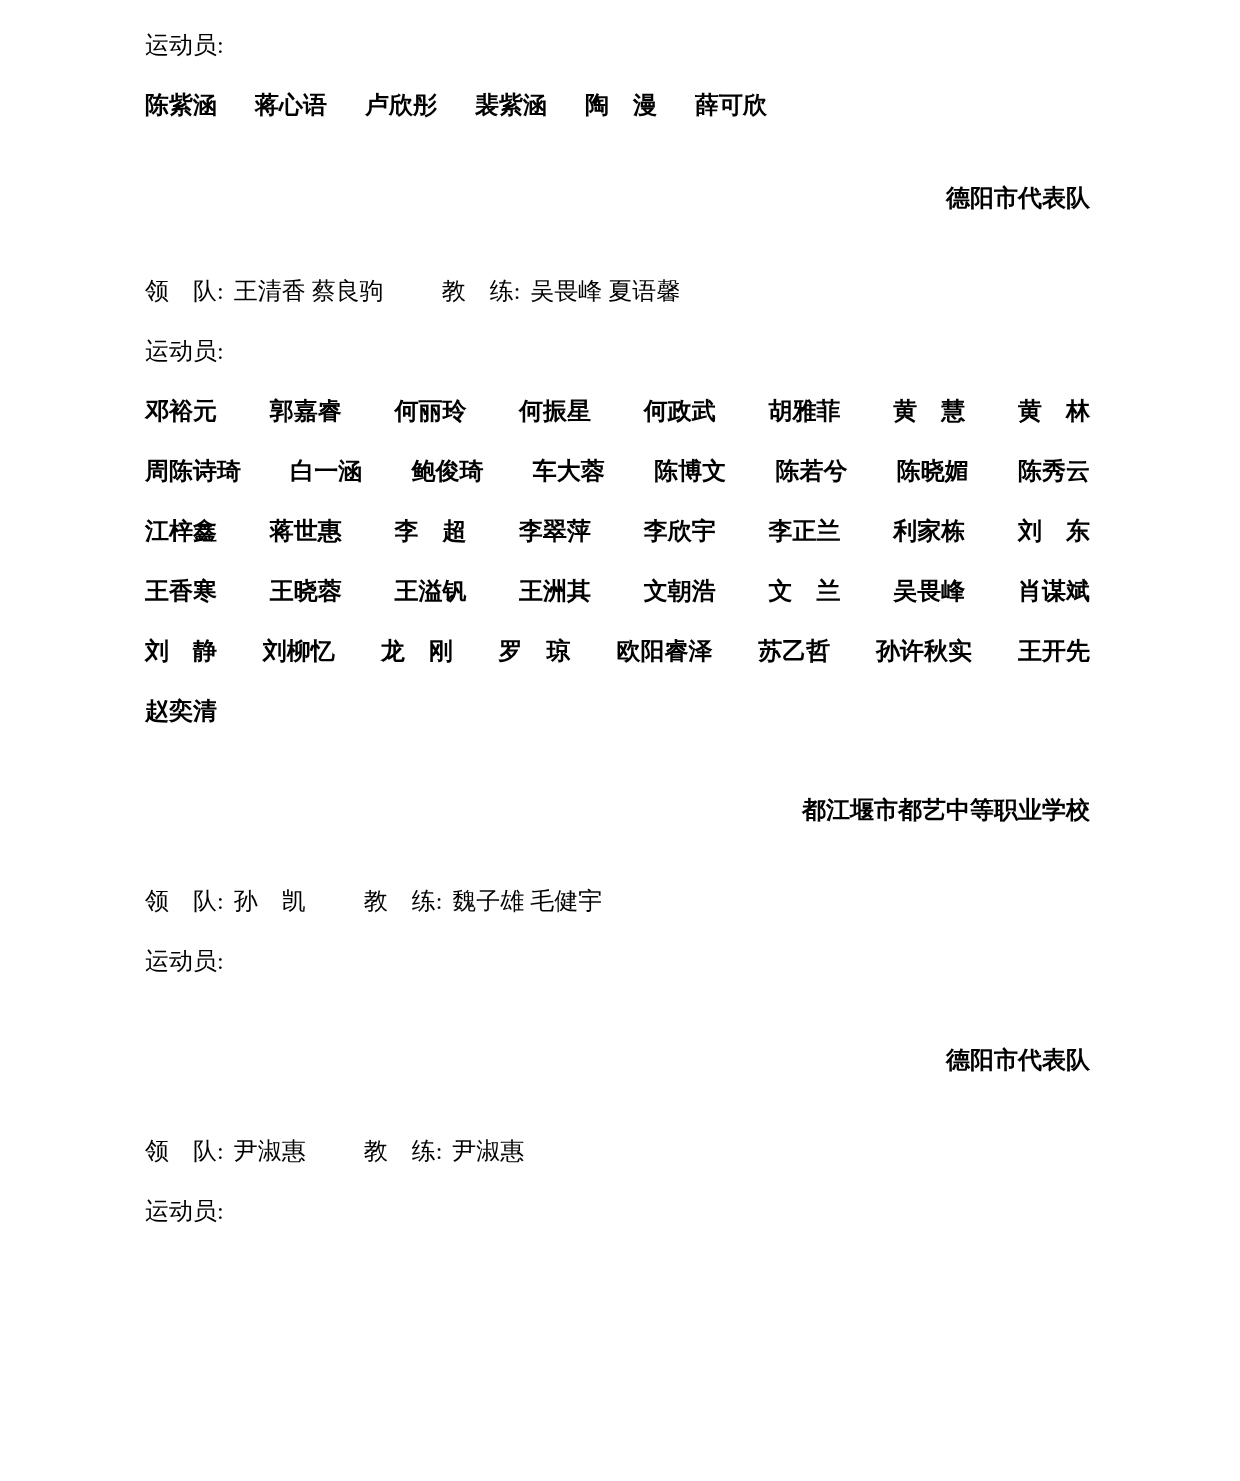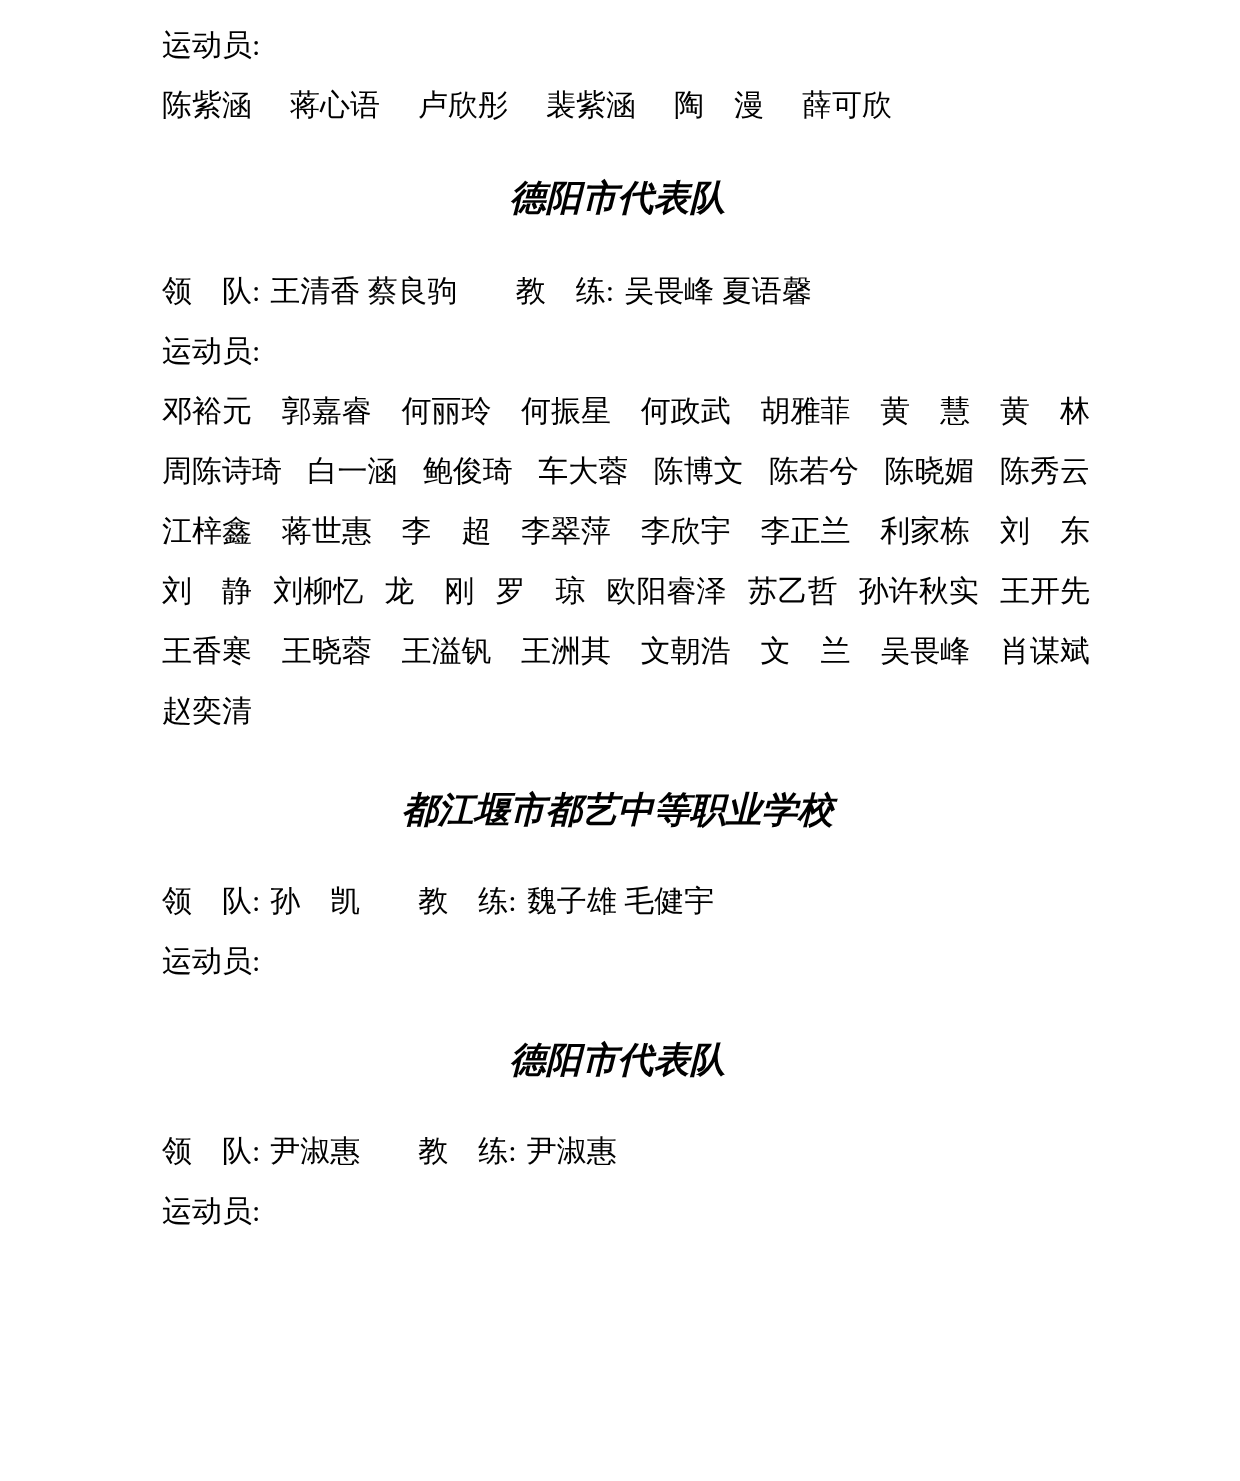--- a/index.html
+++ b/index.html
@@ -12,48 +12,47 @@
     width: 1240px;
     height: 1481px;
     box-sizing: border-box;
     padding: 15px 150px 0 145px;
     background: #ffffff;
     color: #000000;
     font-family: "Liberation Serif", "DejaVu Serif", serif;
     overflow: hidden;
   }
   .body-line {
-    font-size: 30px;
+    font-size: 24px;
     line-height: 60px;
     height: 60px;
     white-space: nowrap;
-    margin-left: 17px;
   }
   .name-row {
     display: flex;
     align-items: flex-start;
+    font-weight: bold;
   }
   .name-row.justify {
     justify-content: space-between;
   }
   .name-row.left {
     justify-content: flex-start;
     gap: 38px;
   }
   .athlete-name {
     display: inline-block;
   }
   .section-title {
-    font-size: 36px;
+    font-size: 24px;
     line-height: 50px;
     height: 50px;
     font-weight: bold;
-    text-align: center;
+    text-align: right;
     margin: 38px 0 38px 0;
-    font-style: italic;
   }
   .sec1 .section-title,
   .sec2 .section-title {
     margin: 44px 0 36px 0;
   }
   .leaders-line .names {
     margin-left: 10px;
   }
   .leaders-line .coach-label {
     margin-left: 58px;
@@ -109,38 +108,38 @@
           <span class="athlete-name">江梓鑫</span>
           <span class="athlete-name">蒋世惠</span>
           <span class="athlete-name">李　超</span>
           <span class="athlete-name">李翠萍</span>
           <span class="athlete-name">李欣宇</span>
           <span class="athlete-name">李正兰</span>
           <span class="athlete-name">利家栋</span>
           <span class="athlete-name">刘　东</span>
         </div>
         <div class="body-line name-row justify">
+          <span class="athlete-name">王香寒</span>
+          <span class="athlete-name">王晓蓉</span>
+          <span class="athlete-name">王溢钒</span>
+          <span class="athlete-name">王洲其</span>
+          <span class="athlete-name">文朝浩</span>
+          <span class="athlete-name">文　兰</span>
+          <span class="athlete-name">吴畏峰</span>
+          <span class="athlete-name">肖谋斌</span>
+        </div>
+        <div class="body-line name-row justify">
           <span class="athlete-name">刘　静</span>
           <span class="athlete-name">刘柳忆</span>
           <span class="athlete-name">龙　刚</span>
           <span class="athlete-name">罗　琼</span>
           <span class="athlete-name">欧阳睿泽</span>
           <span class="athlete-name">苏乙哲</span>
           <span class="athlete-name">孙许秋实</span>
           <span class="athlete-name">王开先</span>
-        </div>
-        <div class="body-line name-row justify">
-          <span class="athlete-name">王香寒</span>
-          <span class="athlete-name">王晓蓉</span>
-          <span class="athlete-name">王溢钒</span>
-          <span class="athlete-name">王洲其</span>
-          <span class="athlete-name">文朝浩</span>
-          <span class="athlete-name">文　兰</span>
-          <span class="athlete-name">吴畏峰</span>
-          <span class="athlete-name">肖谋斌</span>
         </div>
         <div class="body-line name-row left">
           <span class="athlete-name">赵奕清</span>
         </div>
       </div>
   </div>
 
   <div class="section sec1">
     <h2 class="section-title">都江堰市都艺中等职业学校</h2>
     <div class="body-line leaders-line">

